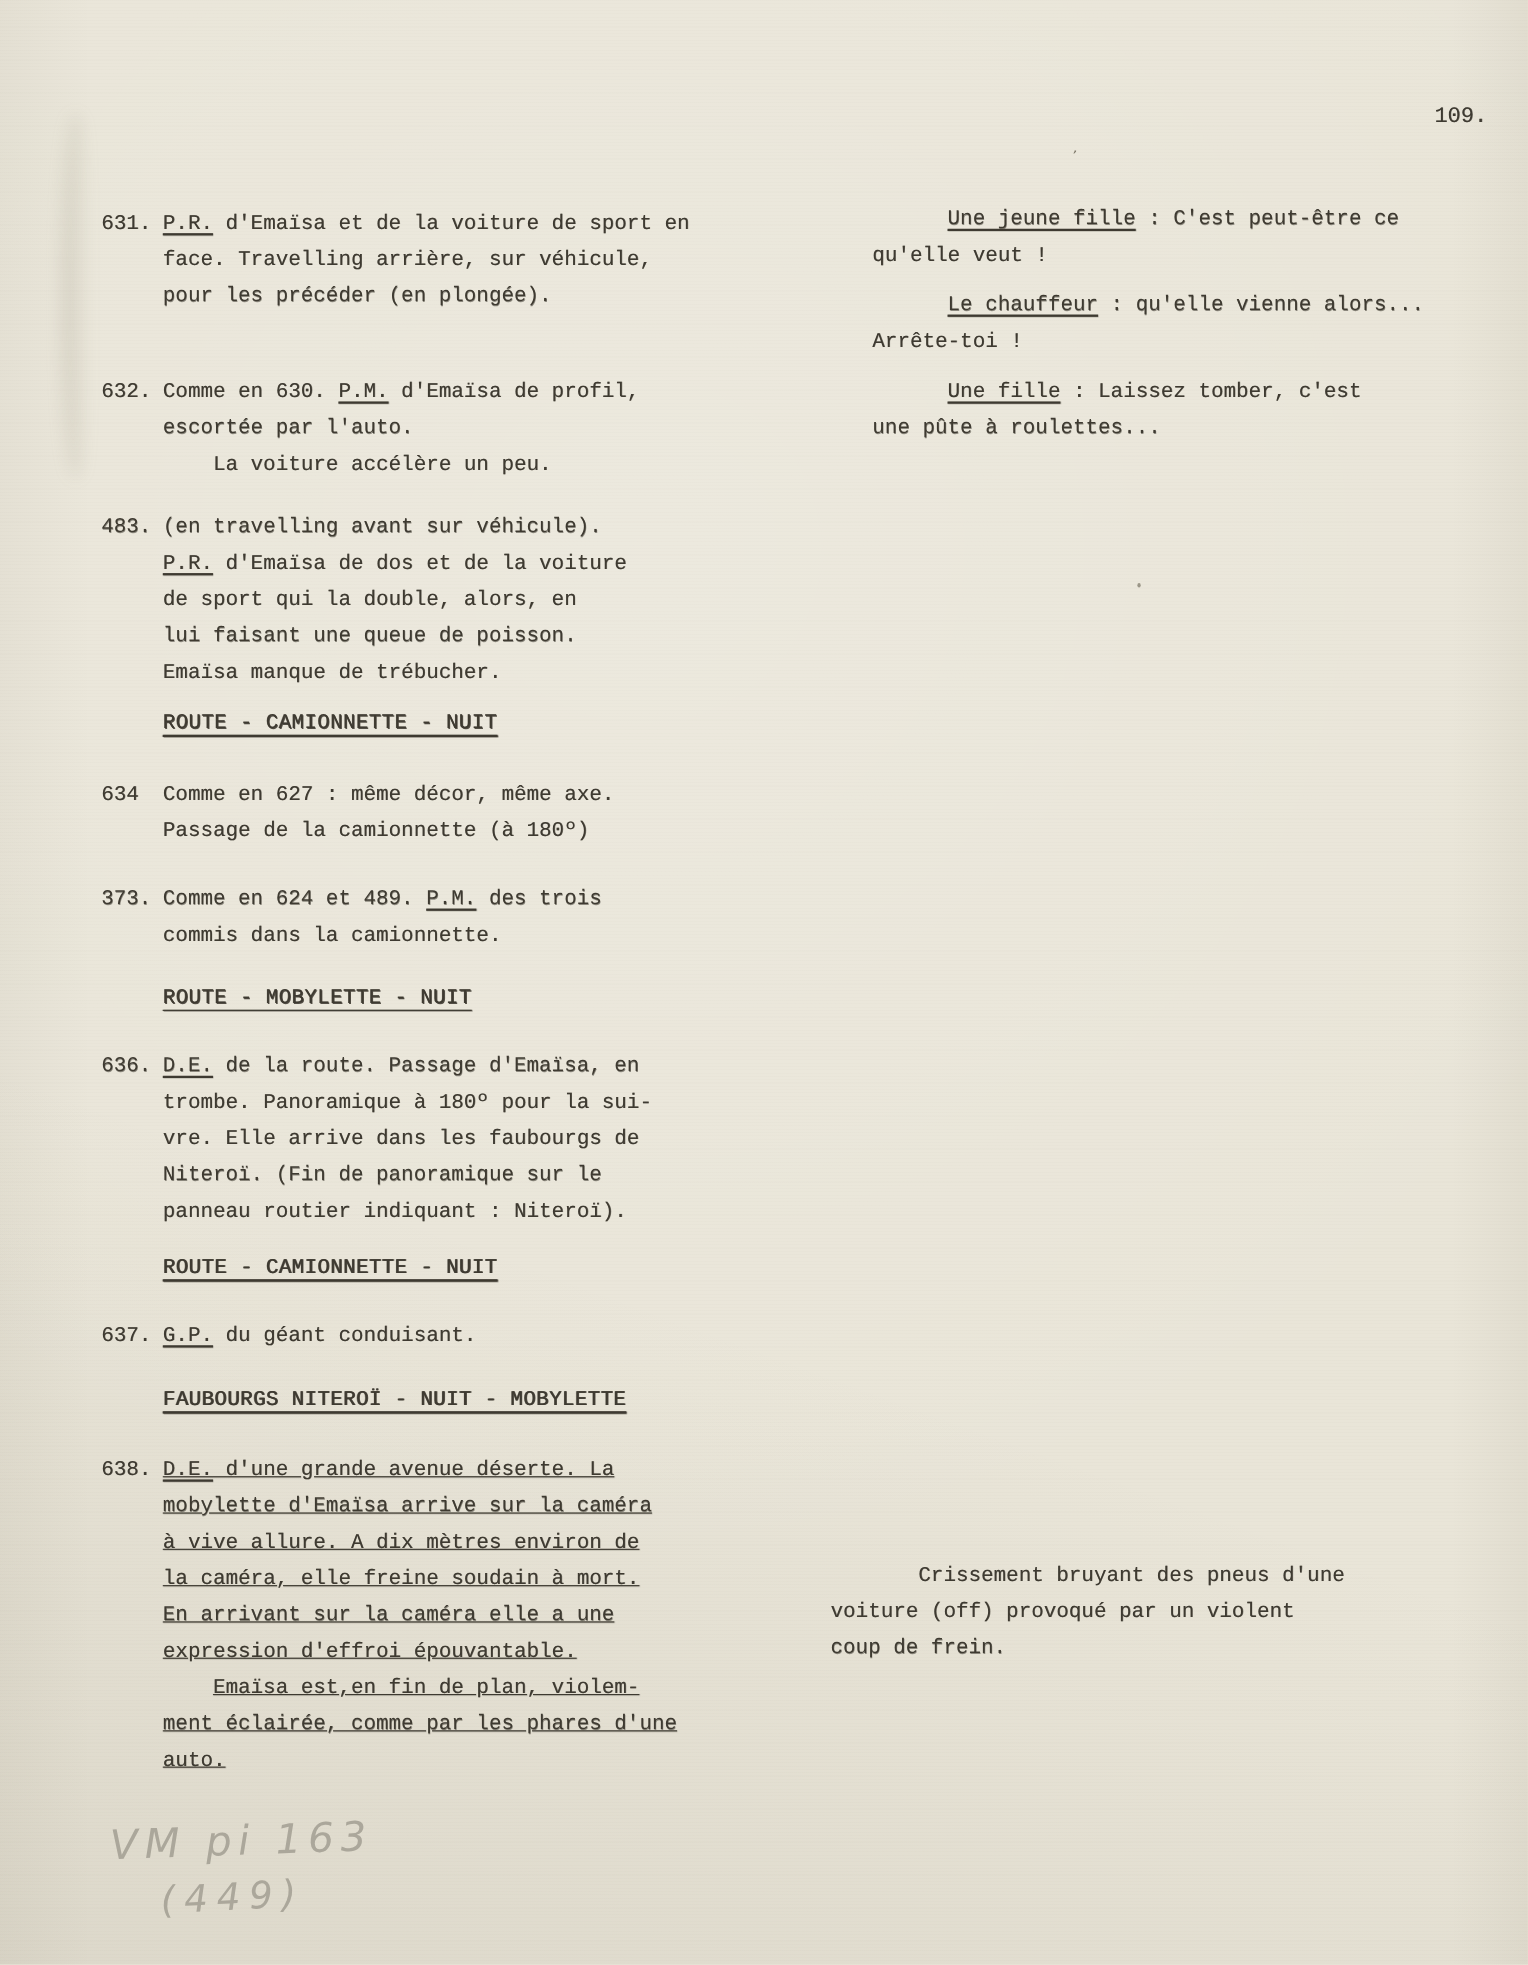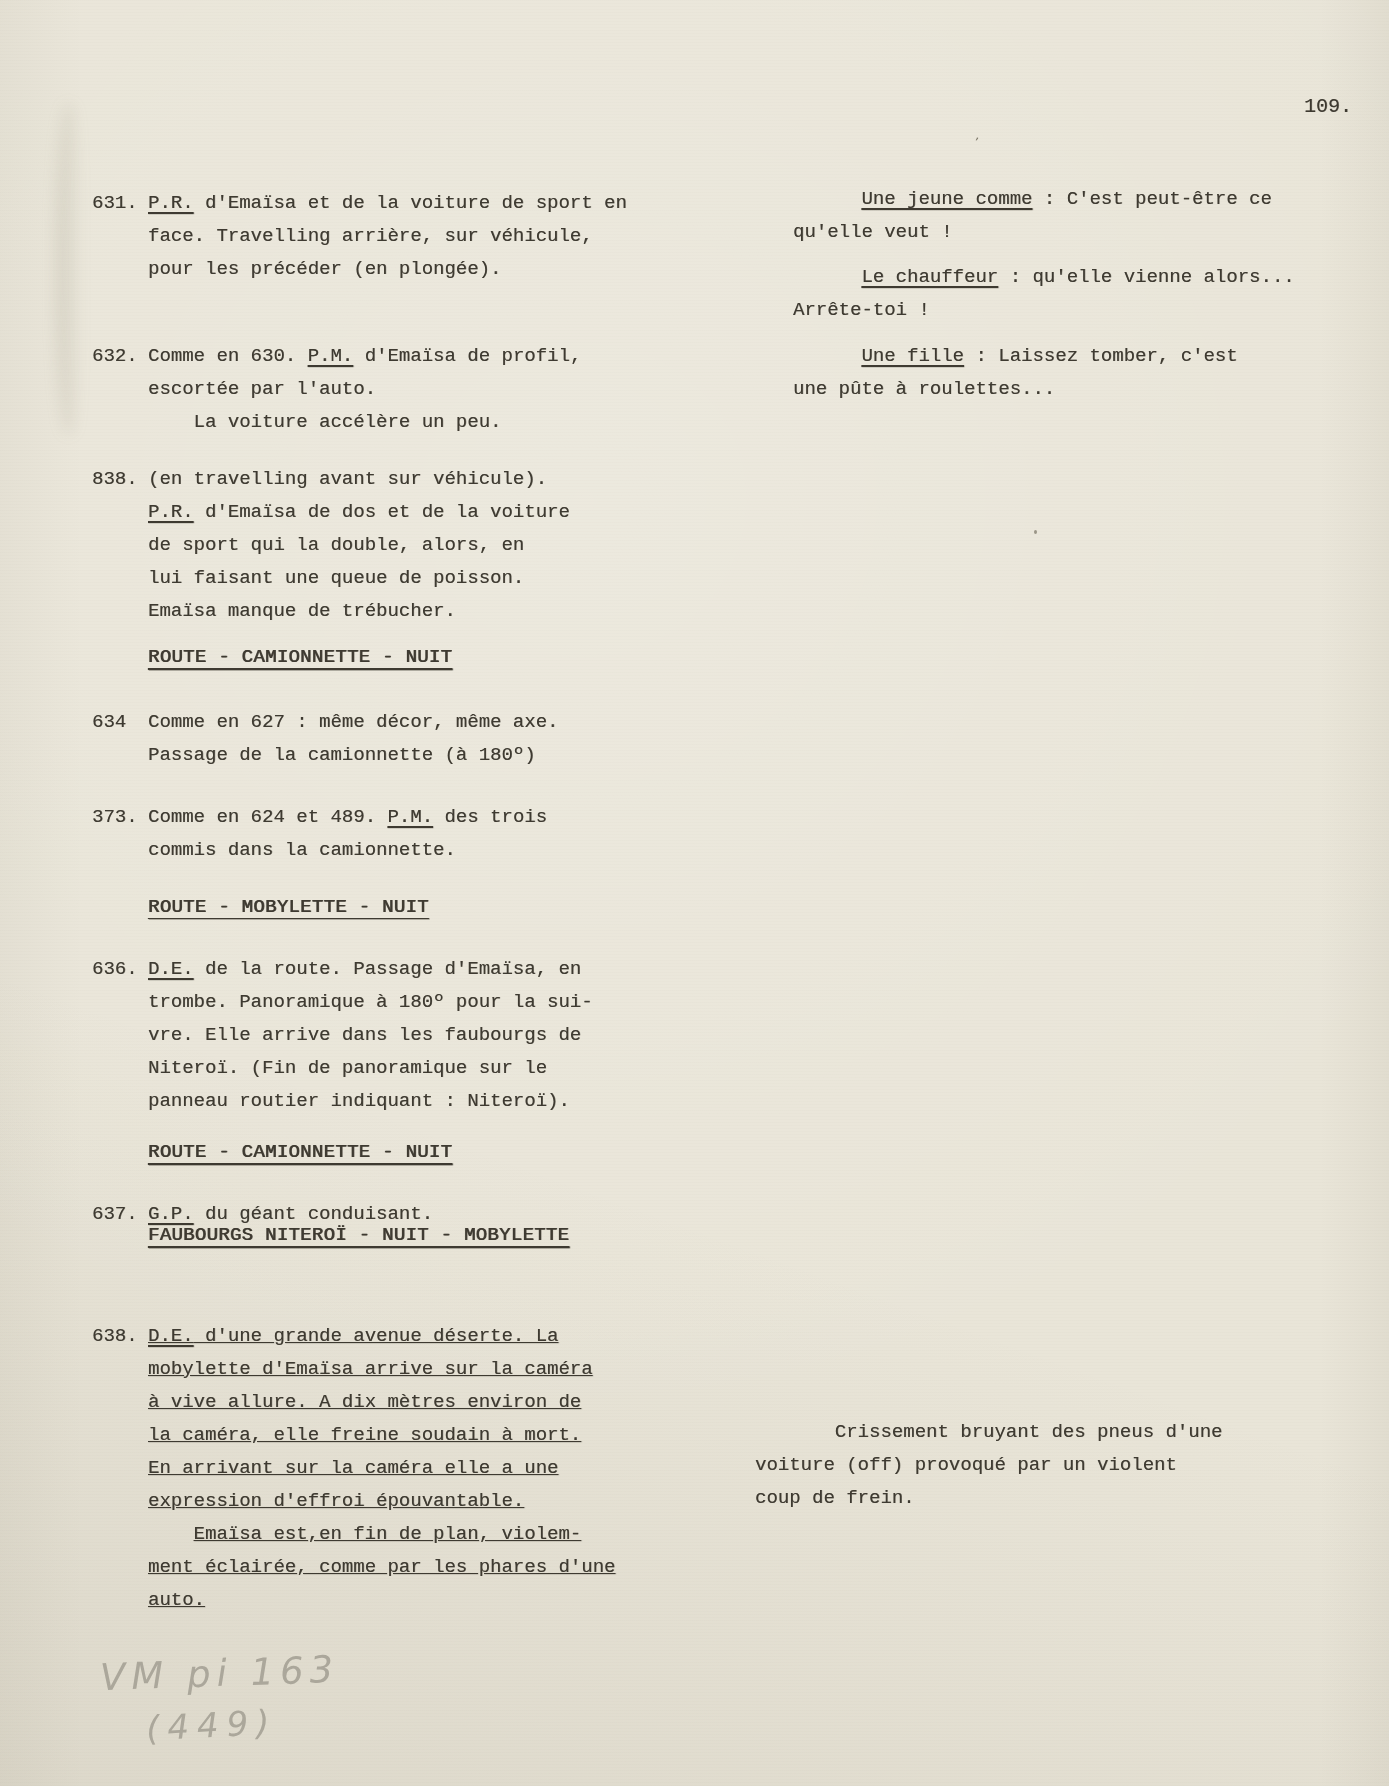--- a/index.html
+++ b/index.html
@@ -89,21 +89,21 @@
     </div>
     <div class="shot" style="top: 340px;">
       <div class="line shot-number">632.</div>
       <div class="shot-lines">
         <div class="line"><span>Comme en 630. </span><span class="u">P.M.</span><span> d'Emaïsa de profil,</span></div>
         <div class="line"><span>escortée par l'auto.</span></div>
         <div class="line" style="padding-left: 4ch;"><span>La voiture accélère un peu.</span></div>
       </div>
     </div>
     <div class="shot" style="top: 463px;">
-      <div class="line shot-number">838.</div>
+      <div class="line shot-number">483.</div>
       <div class="shot-lines">
         <div class="line"><span>(en travelling avant sur véhicule).</span></div>
         <div class="line"><span class="u">P.R.</span><span> d'Emaïsa de dos et de la voiture</span></div>
         <div class="line"><span>de sport qui la double, alors, en</span></div>
         <div class="line"><span>lui faisant une queue de poisson.</span></div>
         <div class="line"><span>Emaïsa manque de trébucher.</span></div>
       </div>
     </div>
     <div class="line heading" style="top: 641px;">ROUTE - CAMIONNETTE - NUIT</div>
     <div class="shot" style="top: 706px;">
@@ -131,39 +131,39 @@
         <div class="line"><span>panneau routier indiquant : Niteroï).</span></div>
       </div>
     </div>
     <div class="line heading" style="top: 1136px;">ROUTE - CAMIONNETTE - NUIT</div>
     <div class="shot" style="top: 1198px;">
       <div class="line shot-number">637.</div>
       <div class="shot-lines">
         <div class="line"><span class="u">G.P.</span><span> du géant conduisant.</span></div>
       </div>
     </div>
-    <div class="line heading" style="top: 1219px;">FAUBOURGS NITEROÏ - NUIT - MOBYLETTE</div>
+    <div class="line heading" style="top: 1256px;">FAUBOURGS NITEROÏ - NUIT - MOBYLETTE</div>
     <div class="shot" style="top: 1320px; text-decoration: underline;">
       <div class="line shot-number">638.</div>
       <div class="shot-lines">
         <div class="line"><span class="u">D.E.</span><span> d'une grande avenue déserte. La</span></div>
         <div class="line"><span>mobylette d'Emaïsa arrive sur la caméra</span></div>
         <div class="line"><span>à vive allure. A dix mètres environ de</span></div>
         <div class="line"><span>la caméra, elle freine soudain à mort.</span></div>
         <div class="line"><span>En arrivant sur la caméra elle a une</span></div>
         <div class="line"><span>expression d'effroi épouvantable.</span></div>
         <div class="line" style="padding-left: 4ch;"><span>Emaïsa est,en fin de plan, violem-</span></div>
         <div class="line"><span>ment éclairée, comme par les phares d'une</span></div>
         <div class="line"><span>auto.</span></div>
       </div>
     </div>
   </div>
 <div>
     <div class="dialogue" style="top: 183px;">
-      <div class="line" style="padding-left: 6ch;"><span class="u">Une jeune comme</span><span> : C'est peut-être ce</span></div>
+      <div class="line" style="padding-left: 6ch;"><span class="u">Une jeune fille</span><span> : C'est peut-être ce</span></div>
       <div class="line">qu'elle veut !</div>
     </div>
     <div class="dialogue" style="top: 261px;">
       <div class="line" style="padding-left: 6ch;"><span class="u">Le chauffeur</span><span> : qu'elle vienne alors...</span></div>
       <div class="line">Arrête-toi !</div>
     </div>
     <div class="dialogue" style="top: 340px;">
       <div class="line" style="padding-left: 6ch;"><span class="u">Une fille</span><span> : Laissez tomber, c'est</span></div>
       <div class="line">une pûte à roulettes...</div>
     </div>

